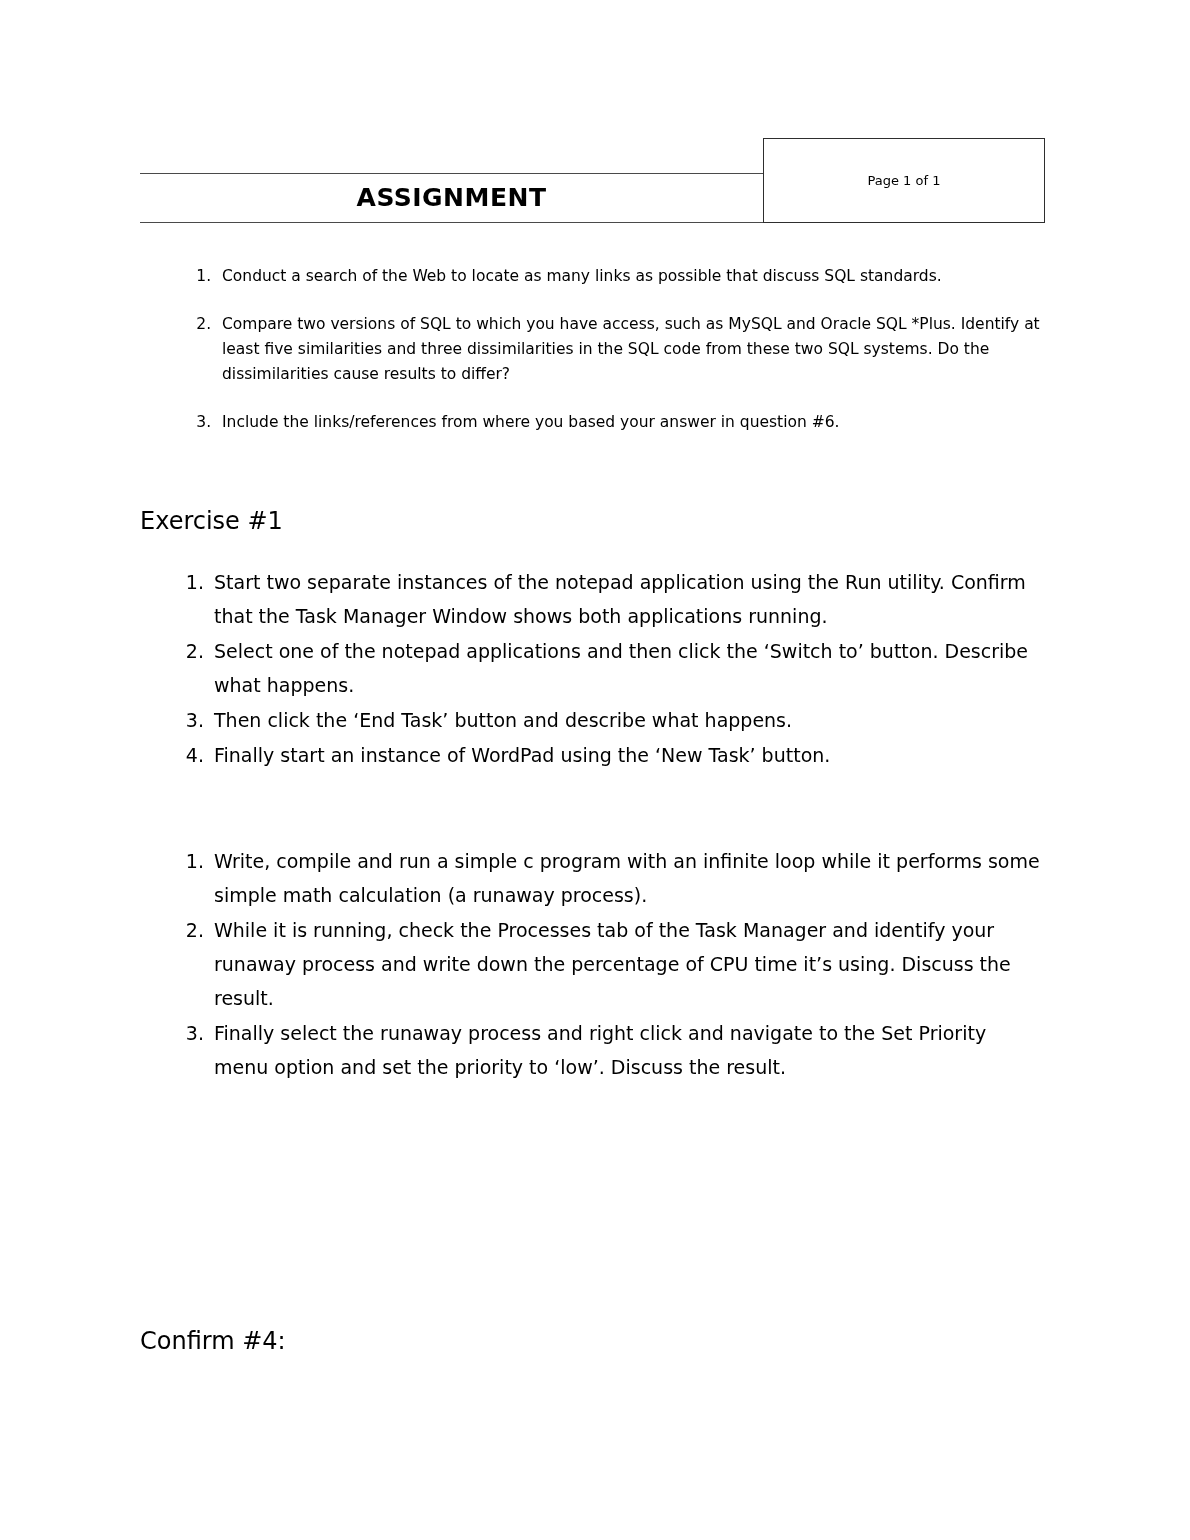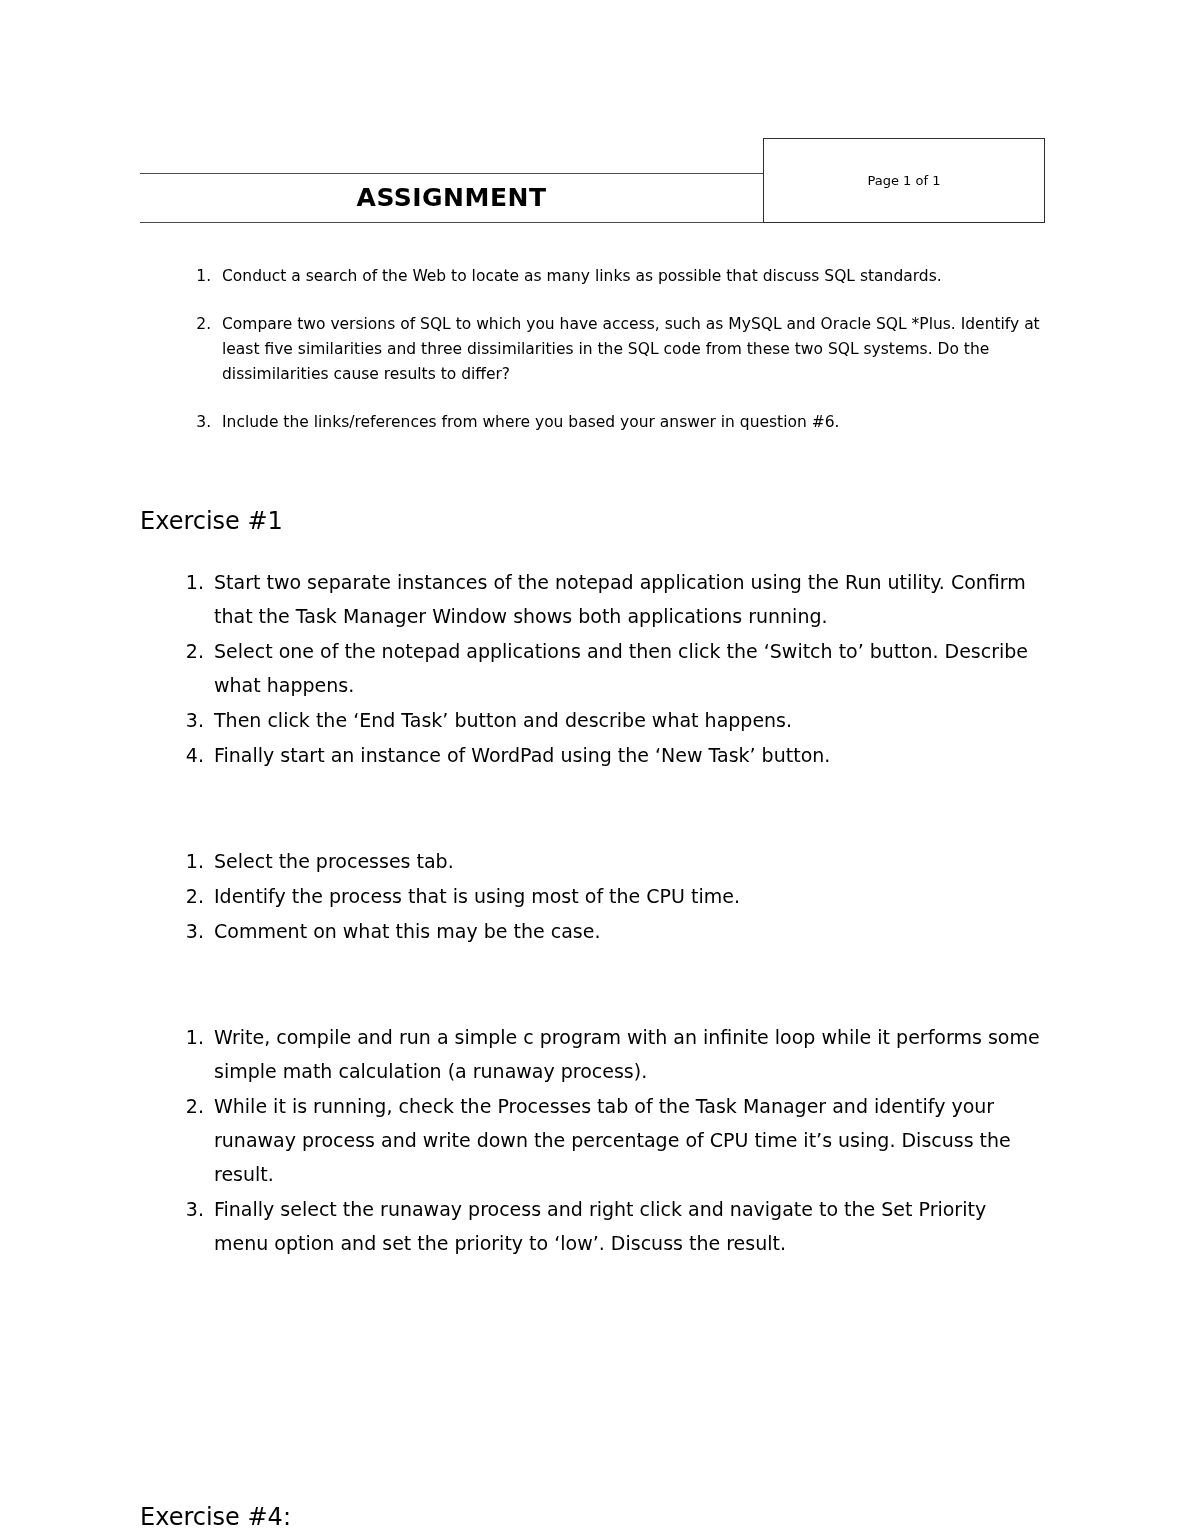--- a/index.html
+++ b/index.html
@@ -109,32 +109,27 @@
     <h2 class="exercise-title">Exercise #1</h2>
     <ol>
       <li>Start two separate instances of the notepad application using the Run utility. Confirm that the Task Manager Window shows both applications running.</li>
       <li>Select one of the notepad applications and then click the ‘Switch to’ button. Describe what happens.</li>
       <li>Then click the ‘End Task’ button and describe what happens.</li>
       <li>Finally start an instance of WordPad using the ‘New Task’ button.</li>
     </ol>
   </div>
 
   <div class="exercise">
-    <ol>
-      <li>Select the processes tab.</li>
-      <li>Identify the process that is using most of the CPU time.</li>
-      <li>Comment on what this may be the case.</li>
-    </ol>
   </div>
 
   <div class="exercise">
     <ol>
       <li>Write, compile and run a simple c program with an infinite loop while it performs some simple math calculation (a runaway process).</li>
       <li>While it is running, check the Processes tab of the Task Manager and identify your runaway process and write down the percentage of CPU time it’s using. Discuss the result.</li>
       <li>Finally select the runaway process and right click and navigate to the Set Priority menu option and set the priority to ‘low’. Discuss the result.</li>
     </ol>
   </div>
 
   <div class="exercise exercise-4">
-    <h2 class="exercise-title">Exercise #4:</h2>
+    <h2 class="exercise-title">Confirm #4:</h2>
   </div>
 
 </div>
 
 </body></html>

